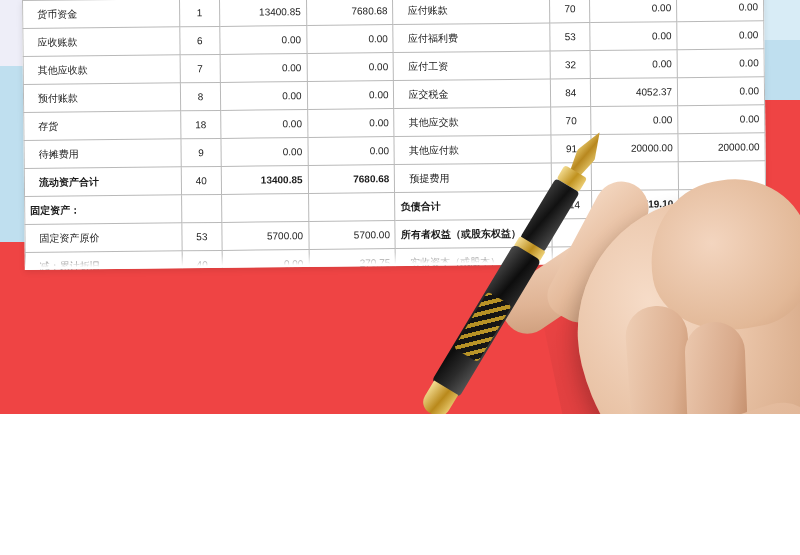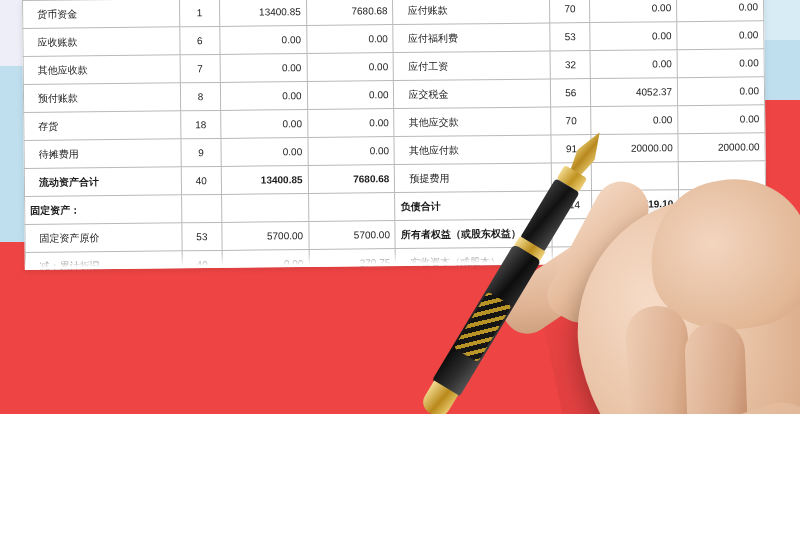--- a/index.html
+++ b/index.html
@@ -331,21 +331,21 @@
             <td class="num">32</td>
             <td class="amt">0.00</td>
             <td class="amt">0.00</td>
           </tr>
           <tr>
             <td class="label indent">预付账款</td>
             <td class="num">8</td>
             <td class="amt">0.00</td>
             <td class="amt">0.00</td>
             <td class="label indent">应交税金</td>
-            <td class="num">56</td>
+            <td class="num">84</td>
             <td class="amt">4052.37</td>
             <td class="amt">0.00</td>
           </tr>
           <tr>
             <td class="label indent">存货</td>
             <td class="num">18</td>
             <td class="amt">0.00</td>
             <td class="amt">0.00</td>
             <td class="label indent">其他应交款</td>
             <td class="num">70</td>

